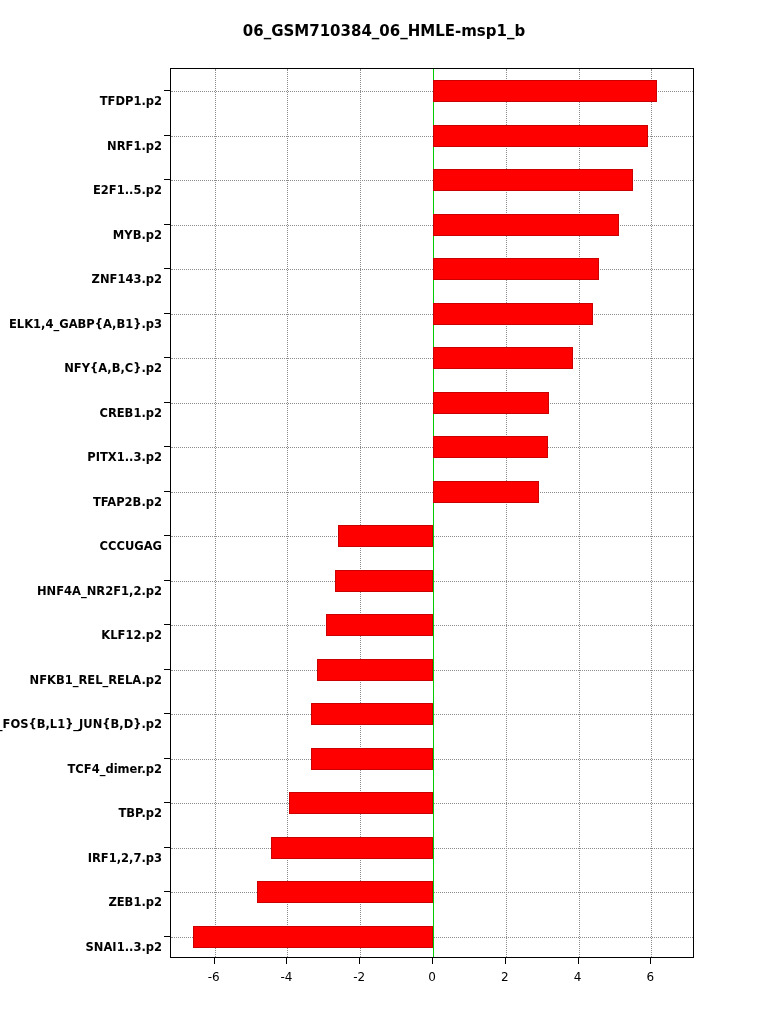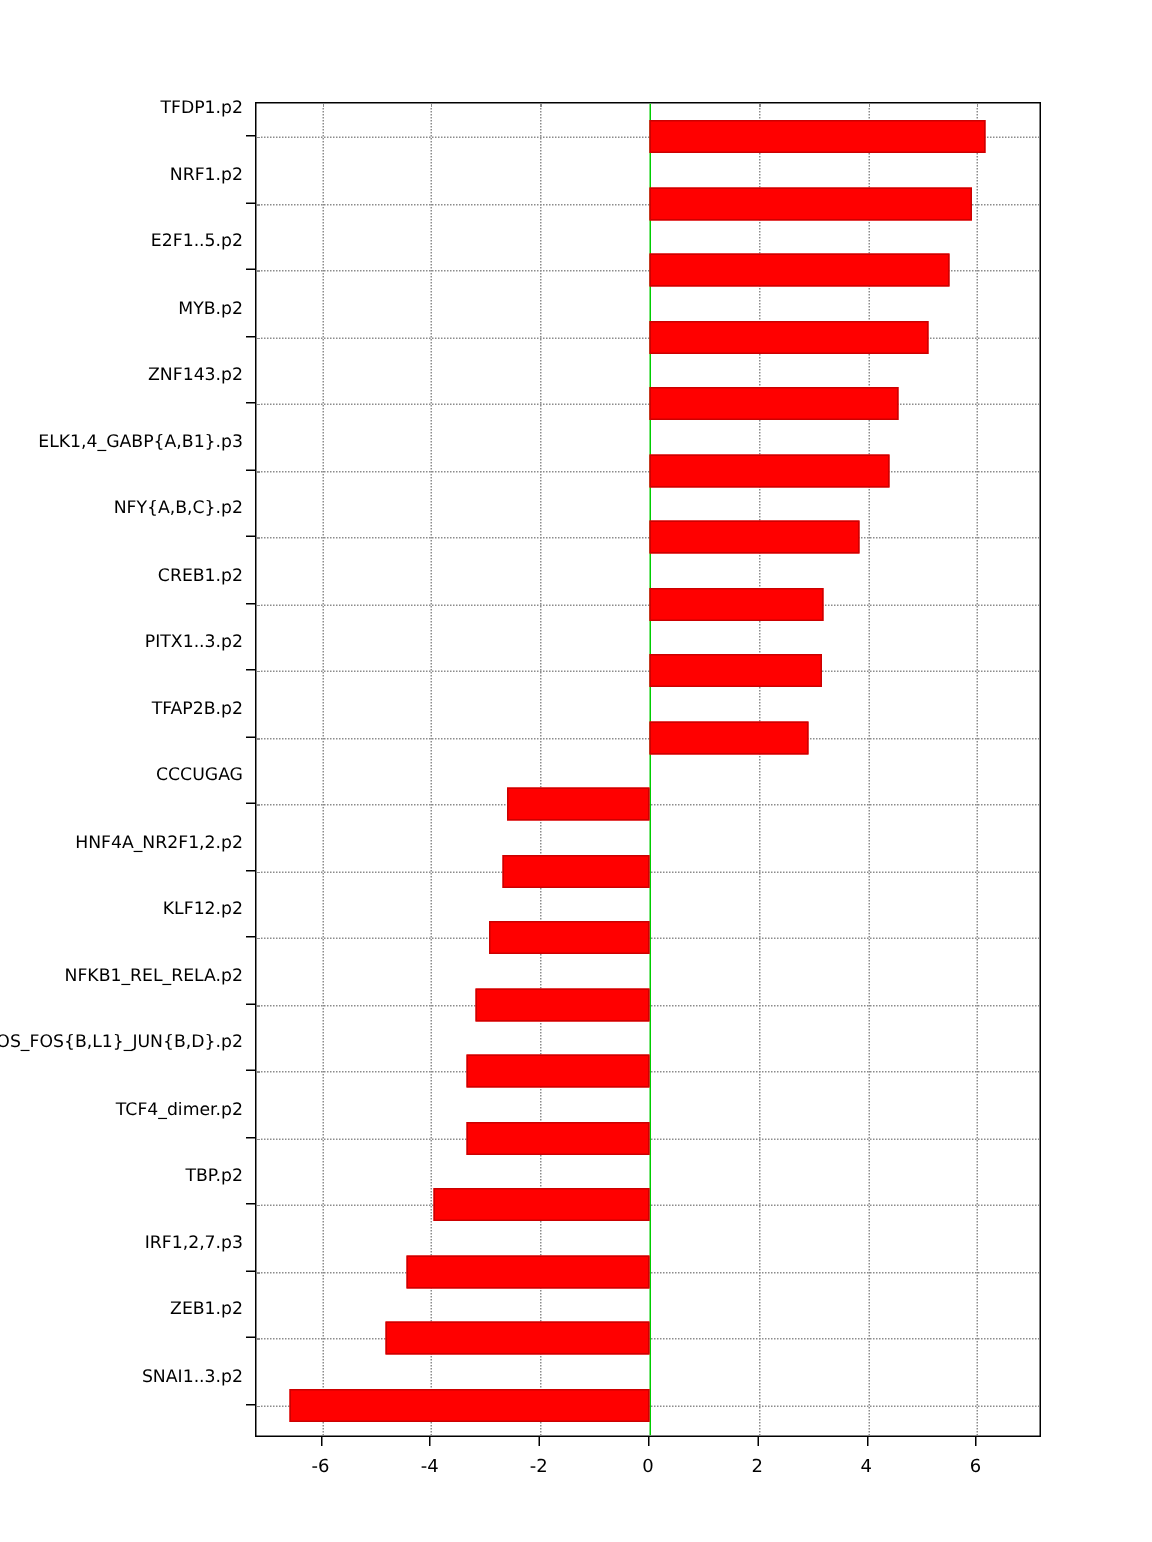--- a/index.html
+++ b/index.html
@@ -75,23 +75,24 @@
     right: 0;
     text-align: right;
     font-size: 11.5px;
     white-space: nowrap;
     transform: translateY(-50%);
     line-height: 1;
   }
   #y-axis-labels {
     position: absolute;
     left: 0;
-    top: 50px;
+    top: 80px;
     width: 162px;
     height: 890px;
+    font-weight: bold;
   }
   .tick-mark-y {
     position: absolute;
     left: 164px;
     width: 6px;
     height: 0;
     border-top: 1px solid #000000;
   }
   #x-axis-labels {
     position: absolute;
@@ -122,20 +123,21 @@
     width: 524px;
     text-align: center;
     font-size: 12px;
   }
 </style>
 </head>
 <body>
 
 <div id="chart-root">
 
+  <div id="chart-title">06_GSM710384_06_HMLE-msp1_b</div>
 
   <div id="y-axis-labels">
       <div class="y-label" style="top: 22.25px;">TFDP1.p2</div>
       <div class="y-label" style="top: 66.75px;">NRF1.p2</div>
       <div class="y-label" style="top: 111.25px;">E2F1..5.p2</div>
       <div class="y-label" style="top: 155.75px;">MYB.p2</div>
       <div class="y-label" style="top: 200.25px;">ZNF143.p2</div>
       <div class="y-label" style="top: 244.75px;">ELK1,4_GABP{A,B1}.p3</div>
       <div class="y-label" style="top: 289.25px;">NFY{A,B,C}.p2</div>
       <div class="y-label" style="top: 333.75px;">CREB1.p2</div>

